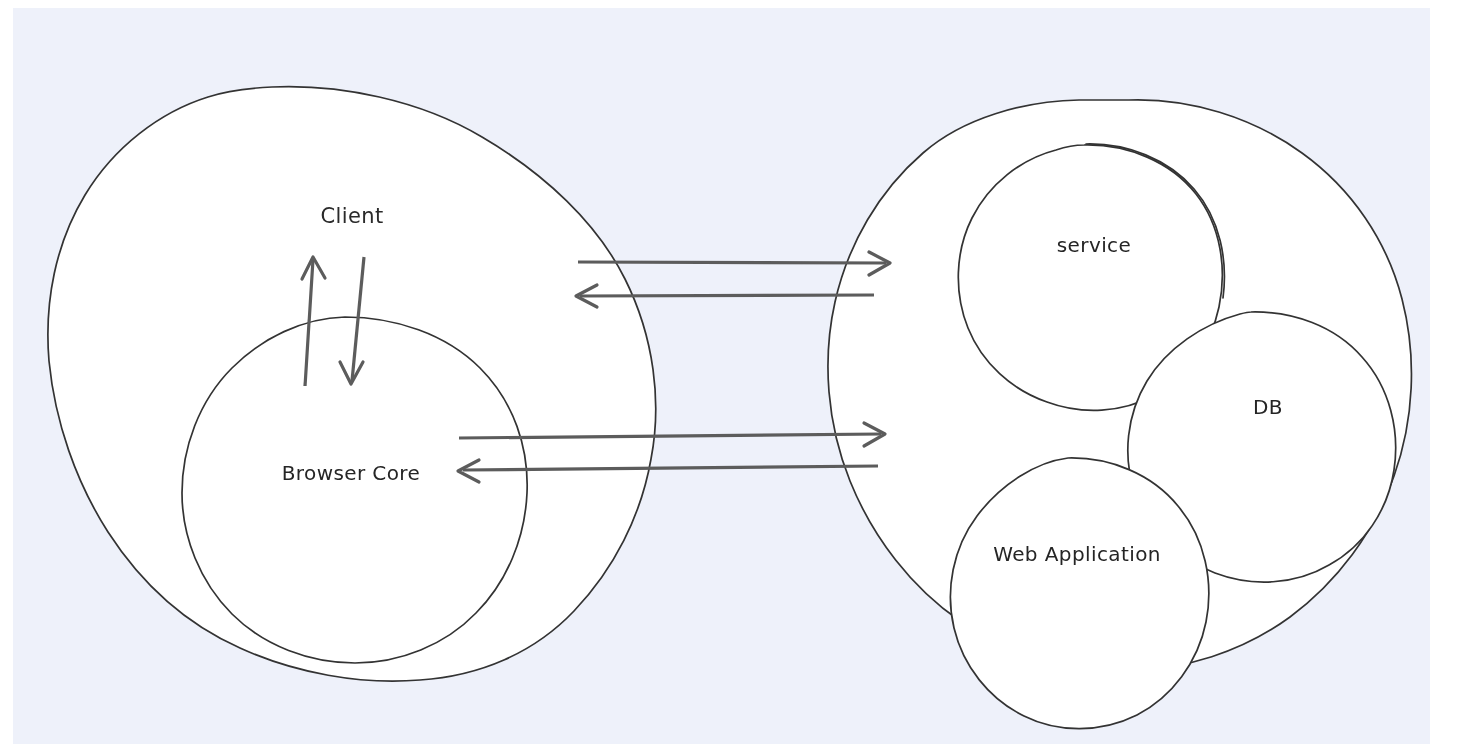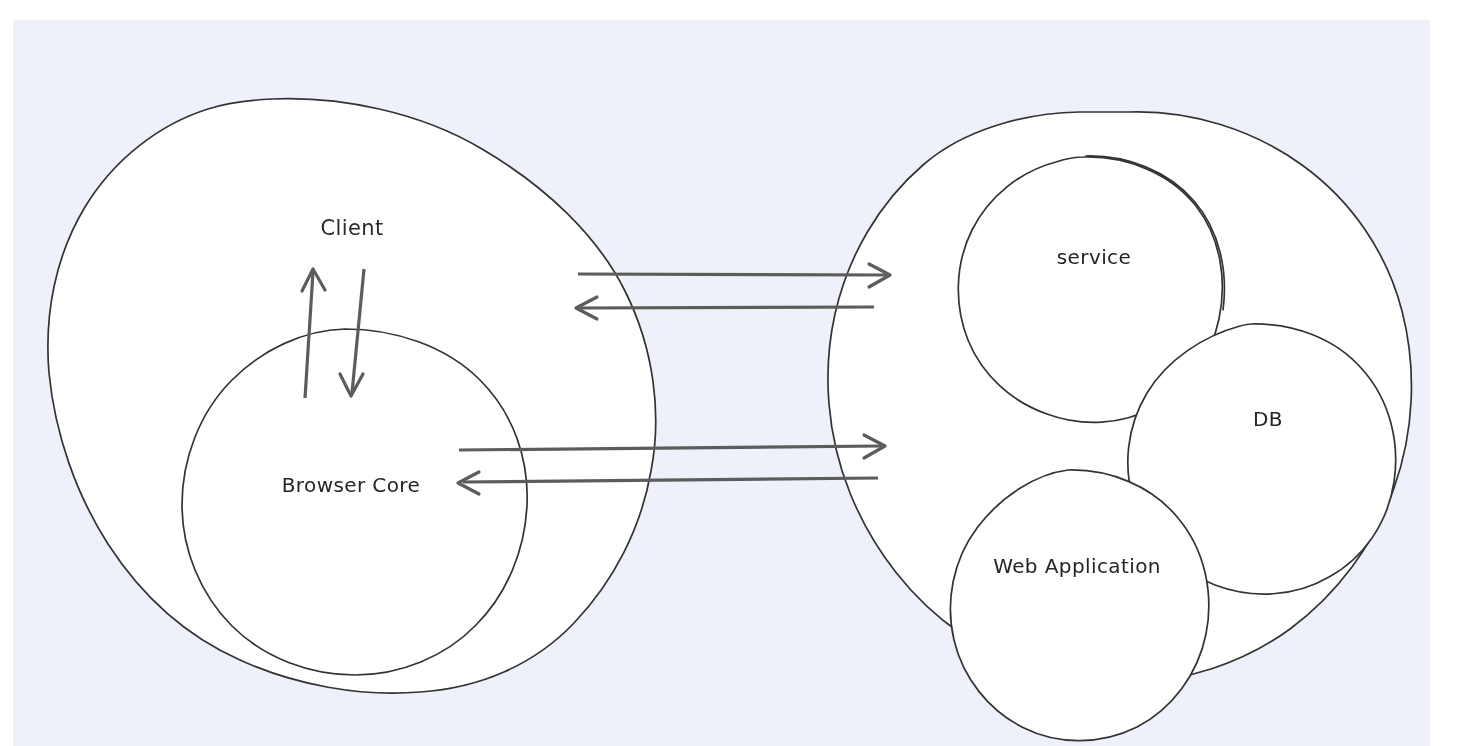--- a/index.html
+++ b/index.html
@@ -9,21 +9,21 @@
   }
   body {
     width: 1478px;
     height: 746px;
     overflow: hidden;
     font-family: "DejaVu Sans", sans-serif;
   }
   #canvas {
     position: absolute;
     left: 0;
-    top: 16px;
+    top: 4px;
     width: 1478px;
     height: 638px;
     border-radius: 18px;
   }
   .diagram-svg {
     display: block;
     width: 1478px;
     height: 746px;
   }
   .blob-outline {

